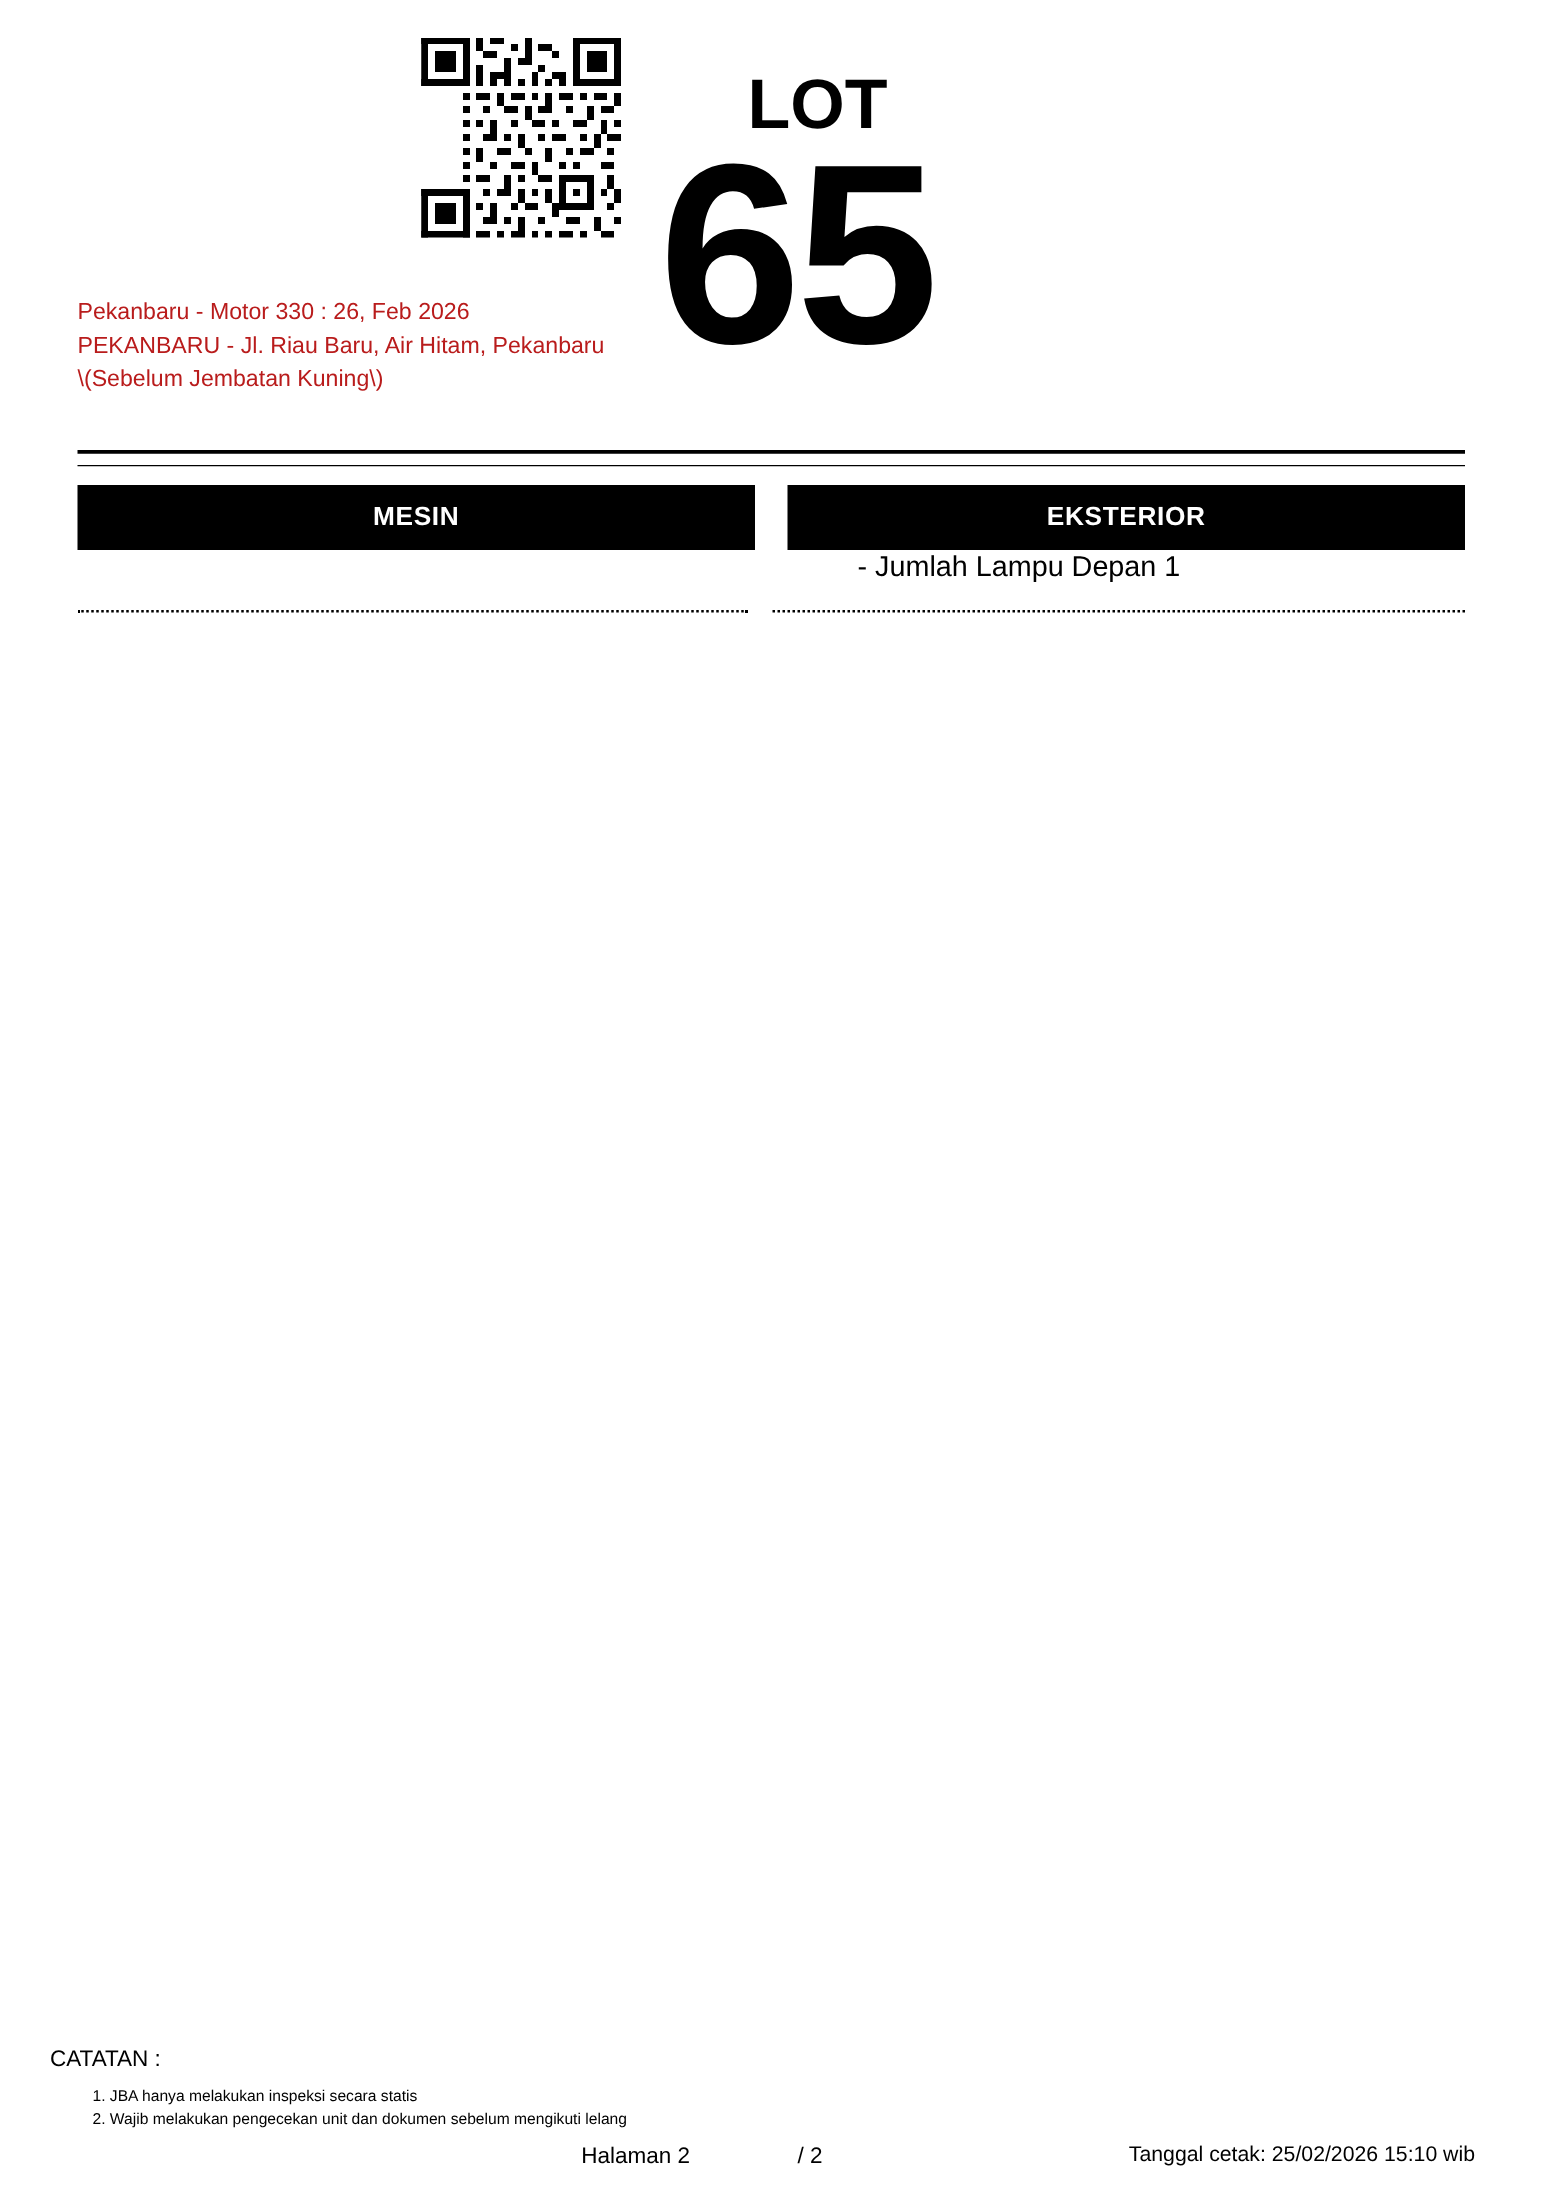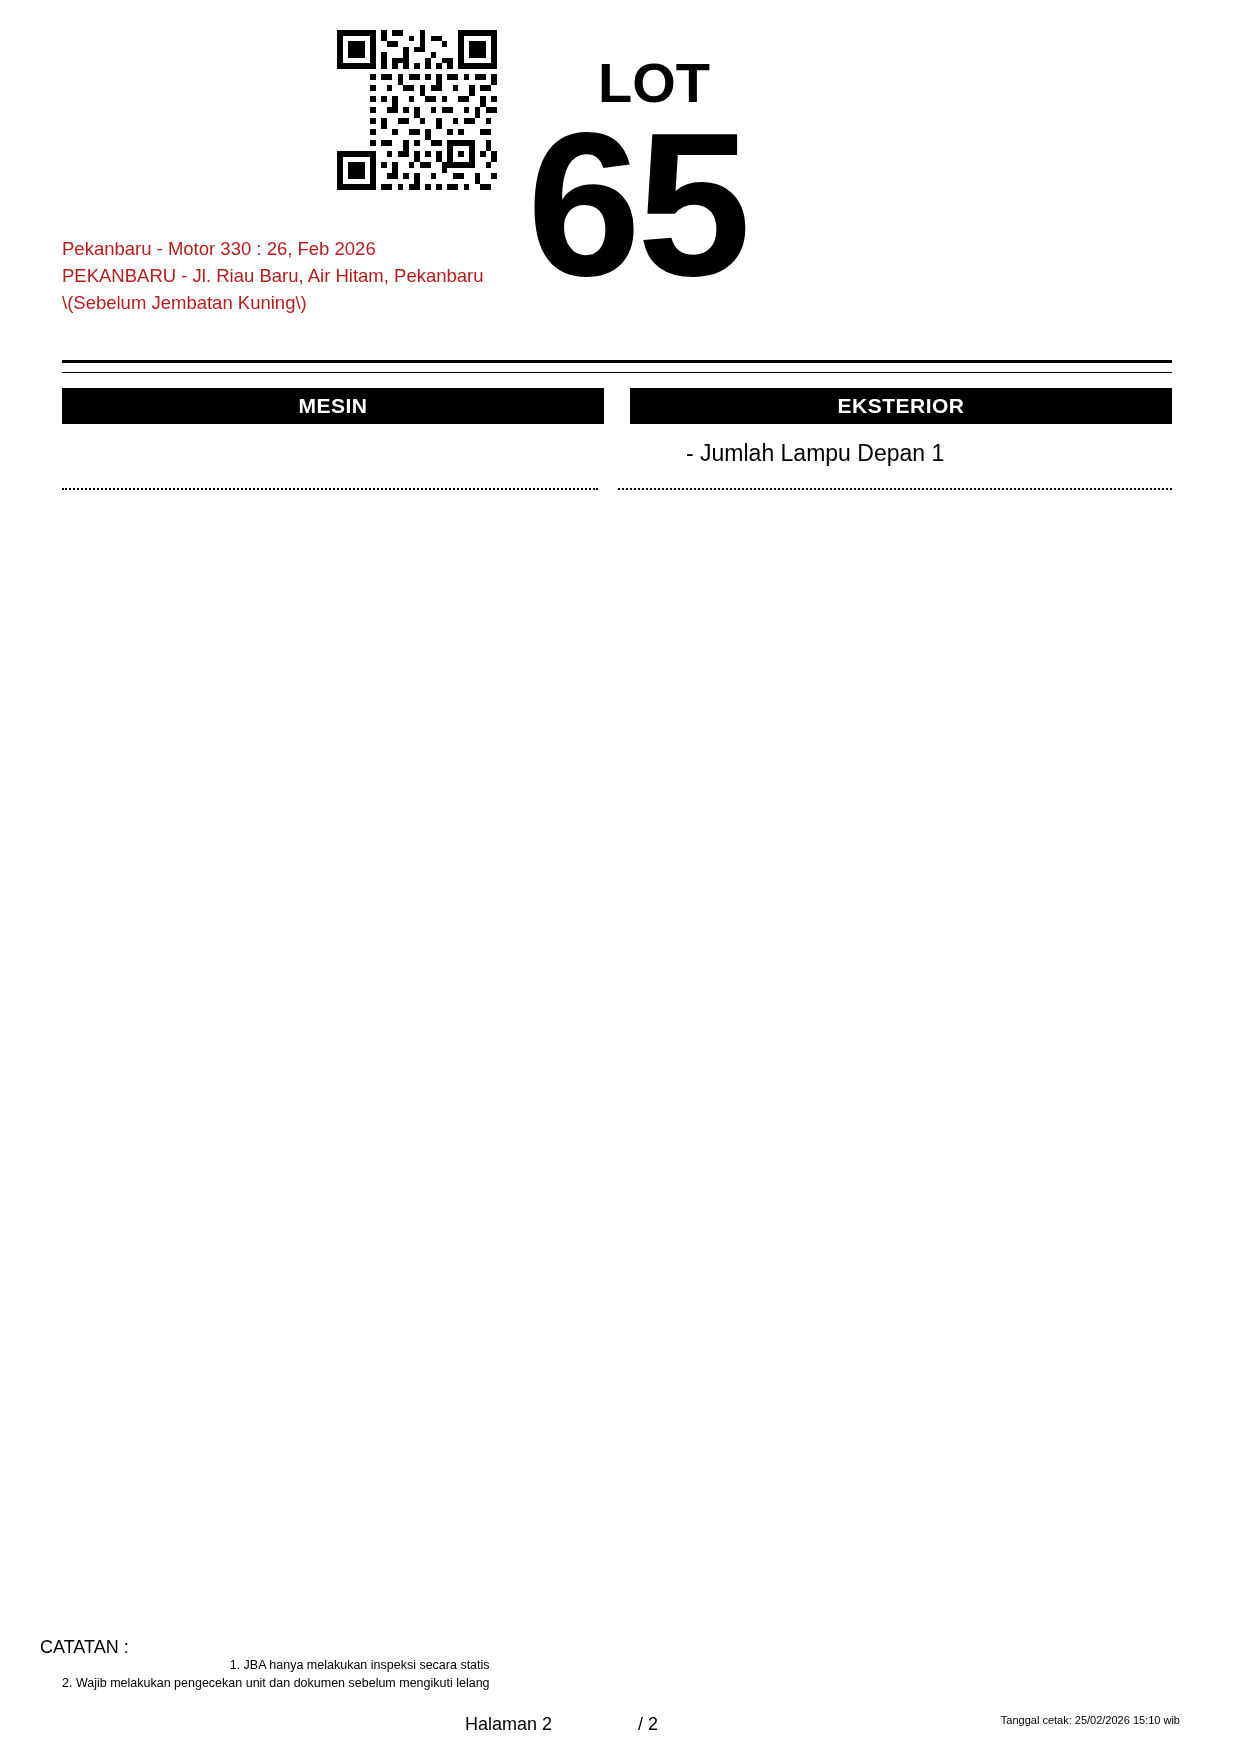--- a/index.html
+++ b/index.html
@@ -91,21 +91,21 @@
   .bars {
     position: absolute;
     left: 62px;
     top: 388px;
     width: 1110px;
     display: flex;
     justify-content: space-between;
   }
   .bar {
     width: 542px;
-    height: 36px;
+    height: 52px;
     background: #000000;
     color: #ffffff;
     font-size: 21px;
     font-weight: bold;
     letter-spacing: 0.5px;
     display: flex;
     align-items: center;
     justify-content: center;
   }
 
@@ -144,24 +144,23 @@
   
   .notes {
     position: absolute;
     left: 40px;
     top: 1638px;
     font-size: 12.5px;
     line-height: 18px;
   }
   .notes .note-title { font-size: 18px; }
   .notes ol {
-    margin: 0;
+    margin: 12px;
     padding-left: 22px;
     list-style: none;
-    text-align: right;
   }
   .notes li { font-size: 12.5px; }
 
   .footer-line {
     position: absolute;
     top: 1714px;
     left: 0;
     width: 1240px;
     height: 30px;
   }
@@ -174,21 +173,21 @@
   .page-total {
     position: absolute;
     left: 638px;
     top: 0;
     font-size: 18px;
   }
   .print-date {
     position: absolute;
     right: 60px;
     top: 0;
-    font-size: 11px;
+    font-size: 17px;
   }
 </style>
 </head>
 <body>
 
 <div class="page">
 
   <div class="header">
 
     <div class="qr">

